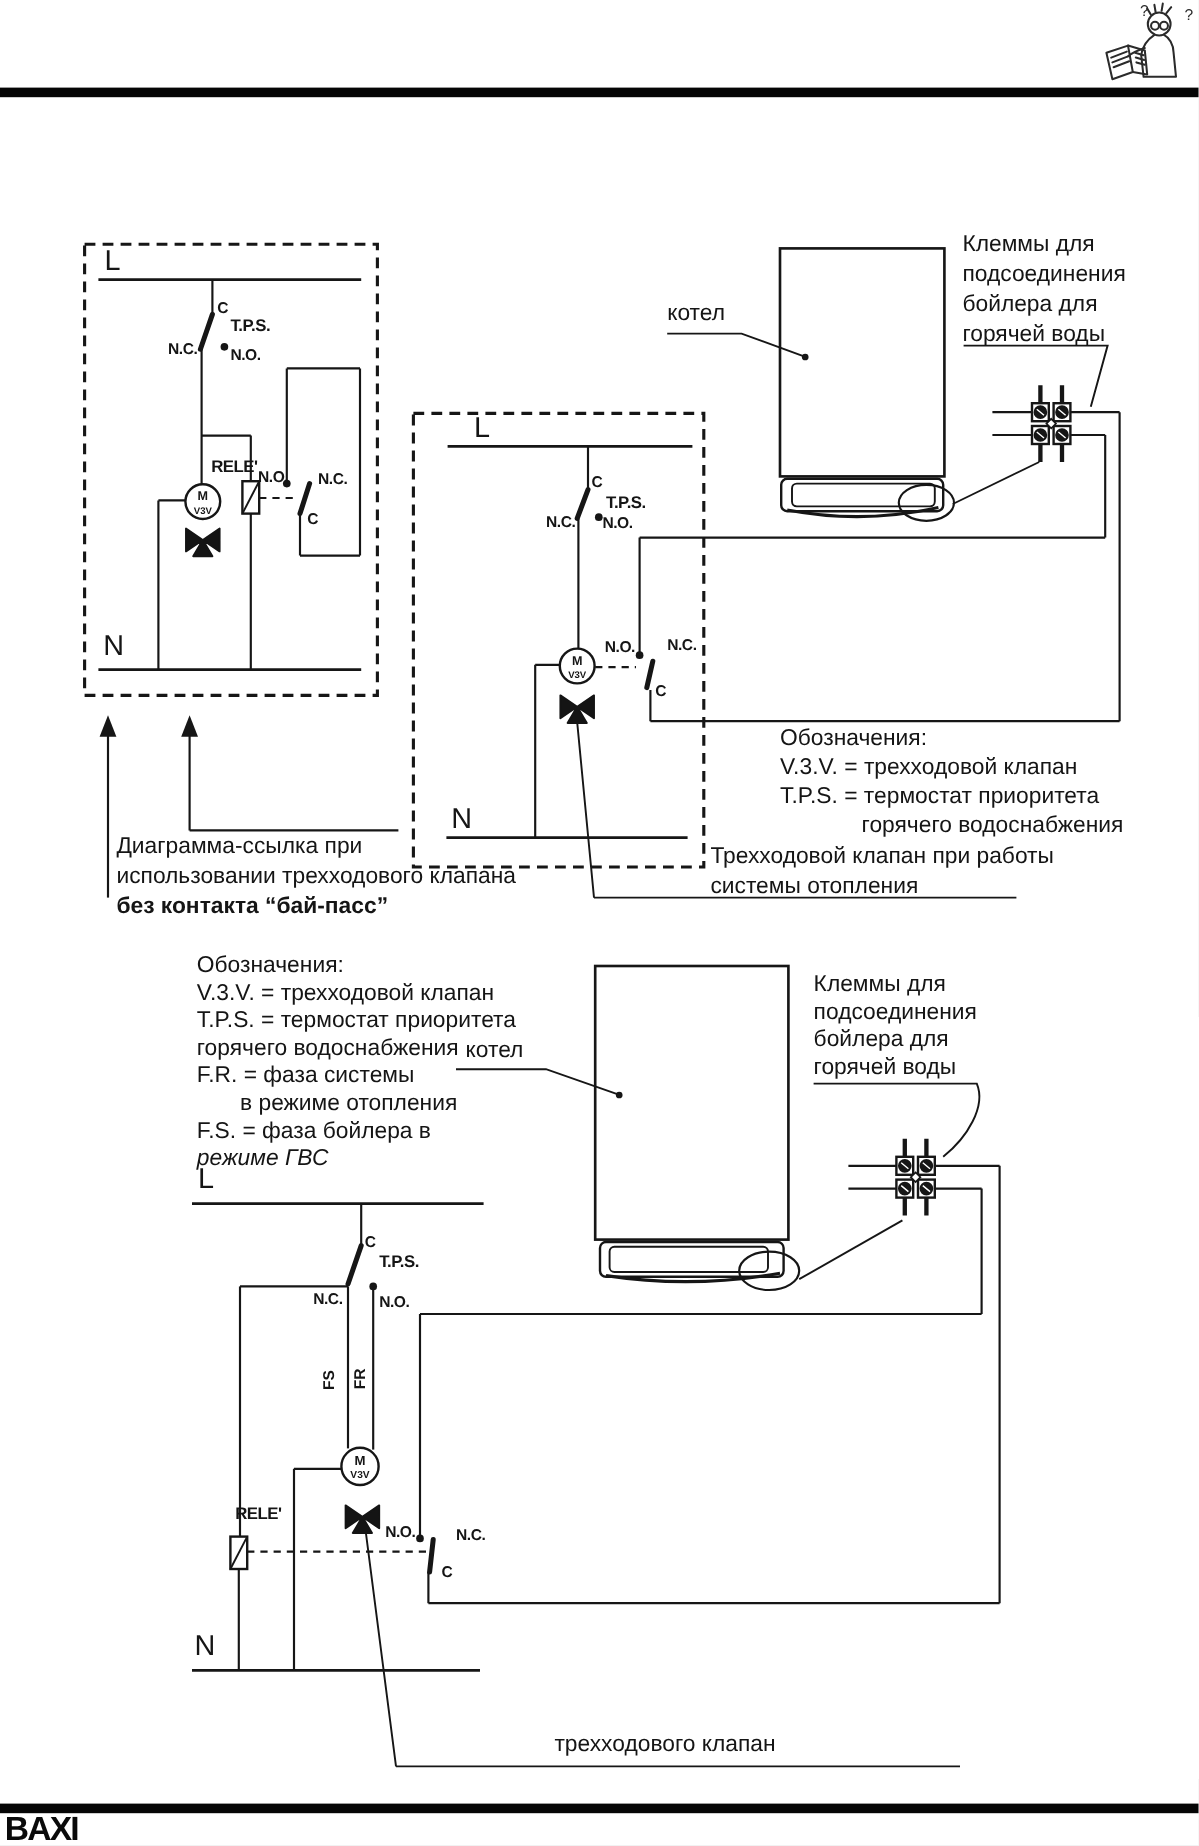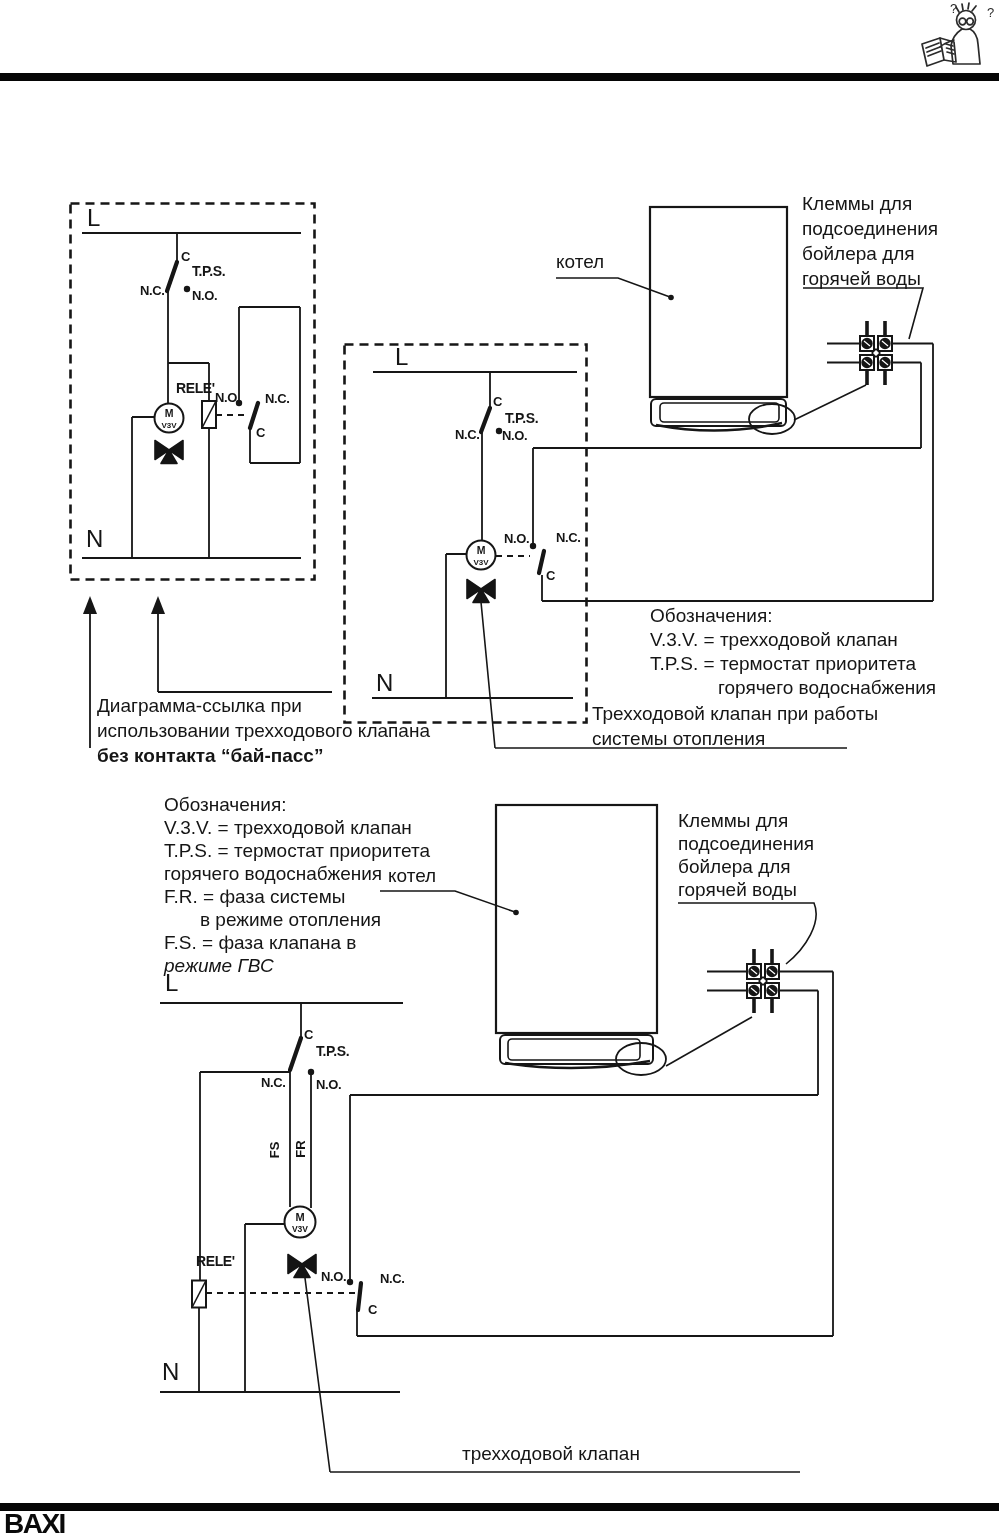--- a/index.html
+++ b/index.html
@@ -238,19 +238,19 @@
   <div class="lbl cap" style="left:678px;top:834px;">подсоединения</div>
   <div class="lbl cap" style="left:678px;top:857px;">бойлера для</div>
   <div class="lbl cap" style="left:678px;top:880px;">горячей воды</div>
 
   <div class="lbl leg" style="left:164px;top:795px;">Обозначения:</div>
   <div class="lbl leg" style="left:164px;top:818px;">V.3.V. = трехходовой клапан</div>
   <div class="lbl leg" style="left:164px;top:841px;">T.P.S. = термостат приоритета</div>
   <div class="lbl leg" style="left:164px;top:864px;">горячего водоснабжения</div>
   <div class="lbl leg" style="left:164px;top:887px;">F.R. = фаза системы</div>
   <div class="lbl leg" style="left:164px;top:910px;margin-left:36px;">в режиме отопления</div>
-  <div class="lbl leg" style="left:164px;top:933px;">F.S. = фаза клапана в</div>
+  <div class="lbl leg" style="left:164px;top:933px;">F.S. = фаза бойлера в</div>
   <div class="lbl leg" style="left:164px;top:956px;font-style:italic;">режиме ГВС</div>
 
-  <div class="lbl cap" style="left:462px;top:1444px;">трехходовой клапан</div>
+  <div class="lbl cap" style="left:462px;top:1444px;">трехходового клапан</div>
 
   <div class="brand">BAXI</div>
 </div>
 
 </body></html>

